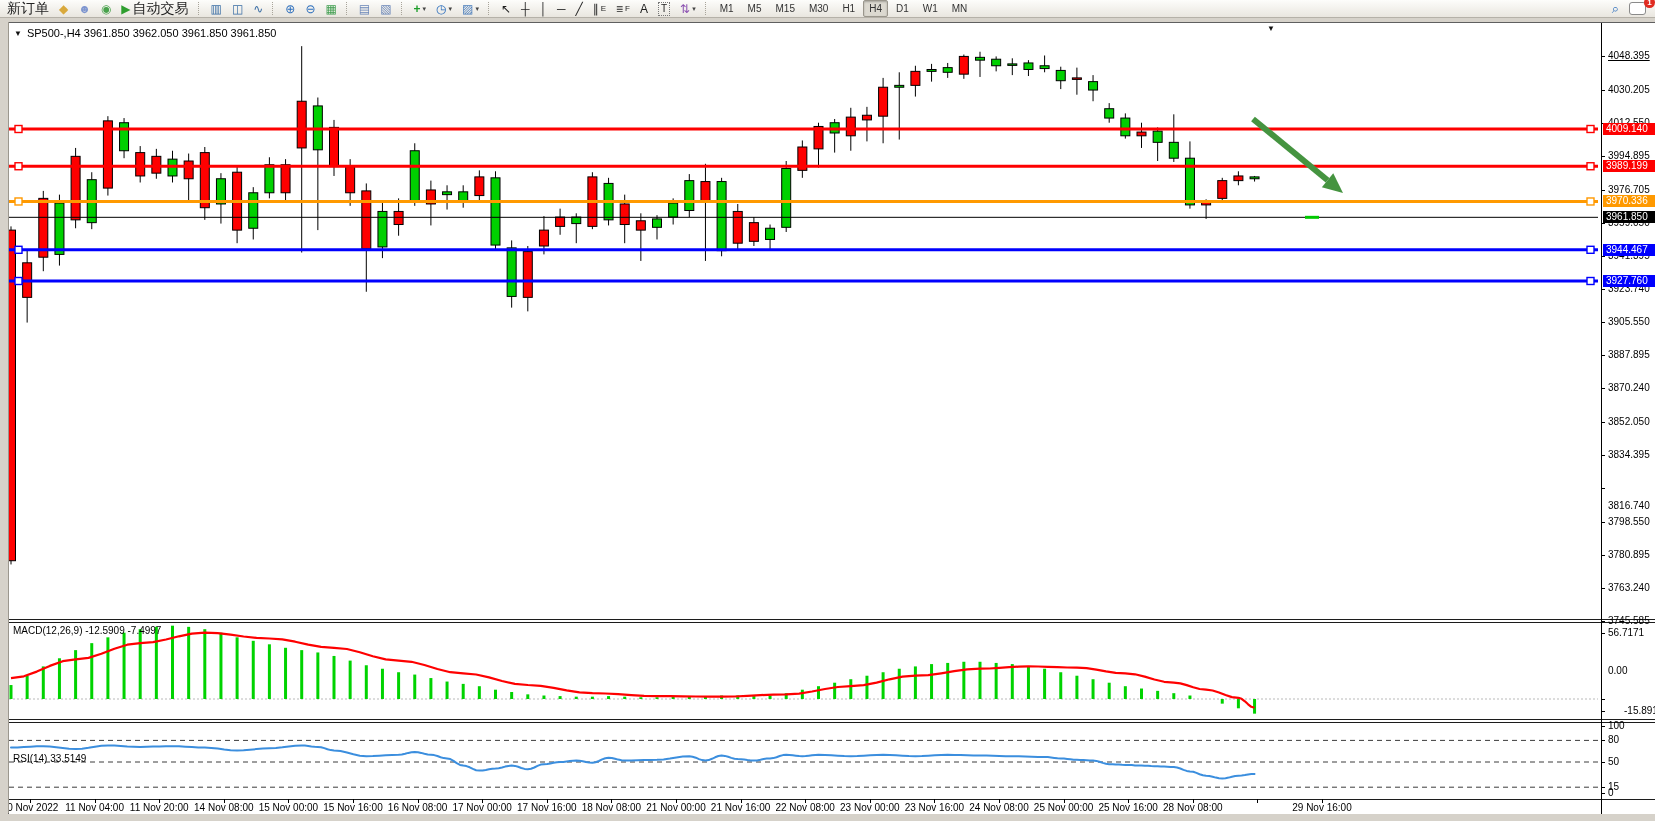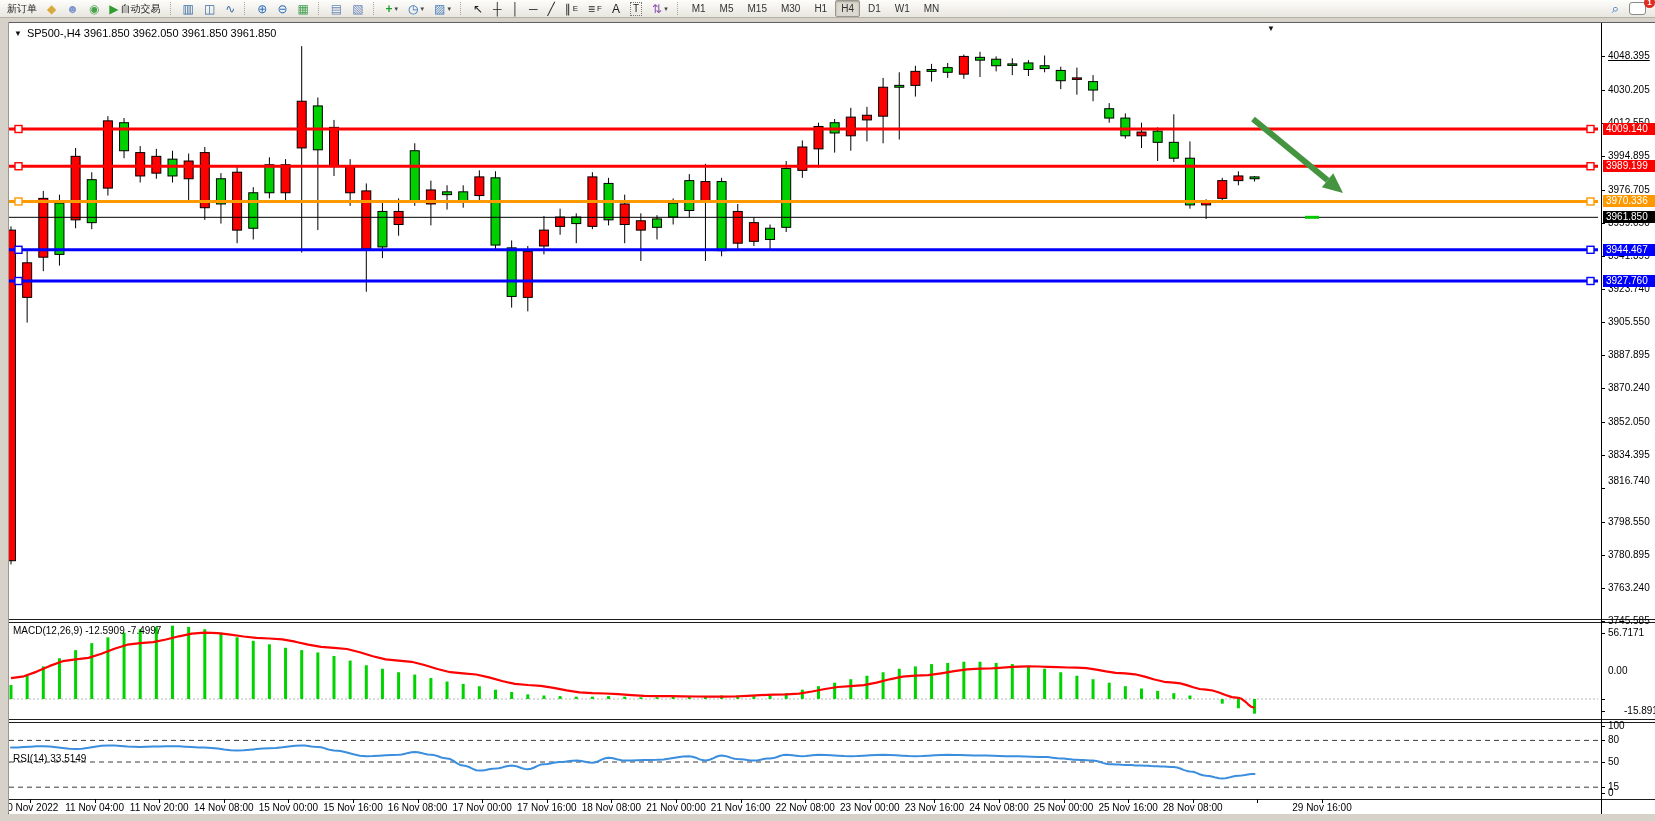--- a/index.html
+++ b/index.html
@@ -2,21 +2,21 @@
 <html><head>
 <meta charset="utf-8">
 <style>
   html,body{margin:0;padding:0;background:#d6d2ca;width:1655px;height:821px;overflow:hidden;
     font-family:"Liberation Sans",sans-serif;-webkit-font-smoothing:antialiased;}
   #toolbar{position:absolute;left:0;top:0;width:1655px;height:17px;
     background:linear-gradient(#fdfdfb,#e9e6df);border-bottom:1px solid #b5b1a8;
     display:flex;align-items:center;font-size:11px;color:#222;white-space:nowrap;}
   .tb{display:inline-flex;align-items:center;height:15px;padding:0 3px;margin:0 1px;border:1px solid transparent;border-radius:2px;cursor:default;}
   .tb .g{font-size:12px;line-height:12px;}
-  .tb .lab{margin-left:2px;font-size:10px;color:#222;}
+  .tb .lab{margin-left:2px;font-size:14px;color:#222;}
   .tb .dd{font-size:7px;color:#444;margin-left:2px;}
   .tb.active{background:#dcd9d0;border:1px solid #9a968c;box-shadow:inset 0 1px 2px rgba(0,0,0,.25);}
   .tbsep{width:3px;height:13px;border-left:1px dotted #a8a49a;margin:0 4px;}
   .tf{padding:0 5px;font-size:10px;color:#333;}
   #tb-right{position:absolute;right:4px;top:0;height:17px;display:flex;align-items:center;}
   .chatbubble{position:relative;width:15px;height:11px;background:#fff;border:1px solid #8a8a8a;border-radius:3px;}
   .chatbadge{position:absolute;right:-6px;top:-4px;width:11px;height:11px;border-radius:50%;
     background:#e02b20;color:#fff;font-size:8px;line-height:11px;text-align:center;font-weight:bold;}
   #deskgap{position:absolute;left:0;top:18px;width:1655px;height:4px;background:#d6d2ca;}
   #chartWindow{position:absolute;left:8px;top:22px;width:1646px;height:791px;background:#fff;border:1px solid #5f5f5f;box-sizing:content-box;}
@@ -448,21 +448,21 @@
       <div class="axlab" style="top: 293.482px;">3905.550</div>
       <div class="axtick" style="top: 332.457px;"></div>
       <div class="axlab" style="top: 326.457px;">3887.895</div>
       <div class="axtick" style="top: 365.432px;"></div>
       <div class="axlab" style="top: 359.432px;">3870.240</div>
       <div class="axtick" style="top: 399.407px;"></div>
       <div class="axlab" style="top: 393.407px;">3852.050</div>
       <div class="axtick" style="top: 432.382px;"></div>
       <div class="axlab" style="top: 426.382px;">3834.395</div>
       <div class="axtick" style="top: 465.357px;"></div>
-      <div class="axlab" style="top: 452px;">3816.740</div>
+      <div class="axlab" style="top: 477px;">3816.740</div>
       <div class="axtick" style="top: 499.332px;"></div>
       <div class="axlab" style="top: 493.332px;">3798.550</div>
       <div class="axtick" style="top: 532.307px;"></div>
       <div class="axlab" style="top: 526.307px;">3780.895</div>
       <div class="axtick" style="top: 565.283px;"></div>
       <div class="axlab" style="top: 559.283px; text-align: center;">3763.240</div>
       <div class="axtick" style="top: 598.258px;"></div>
       <div class="axlab" style="top: 592.258px;">3745.585</div>
       <div class="axtick" style="top: 610px;"></div>
       <div class="axlab" style="top: 604px;">56.7171</div>

